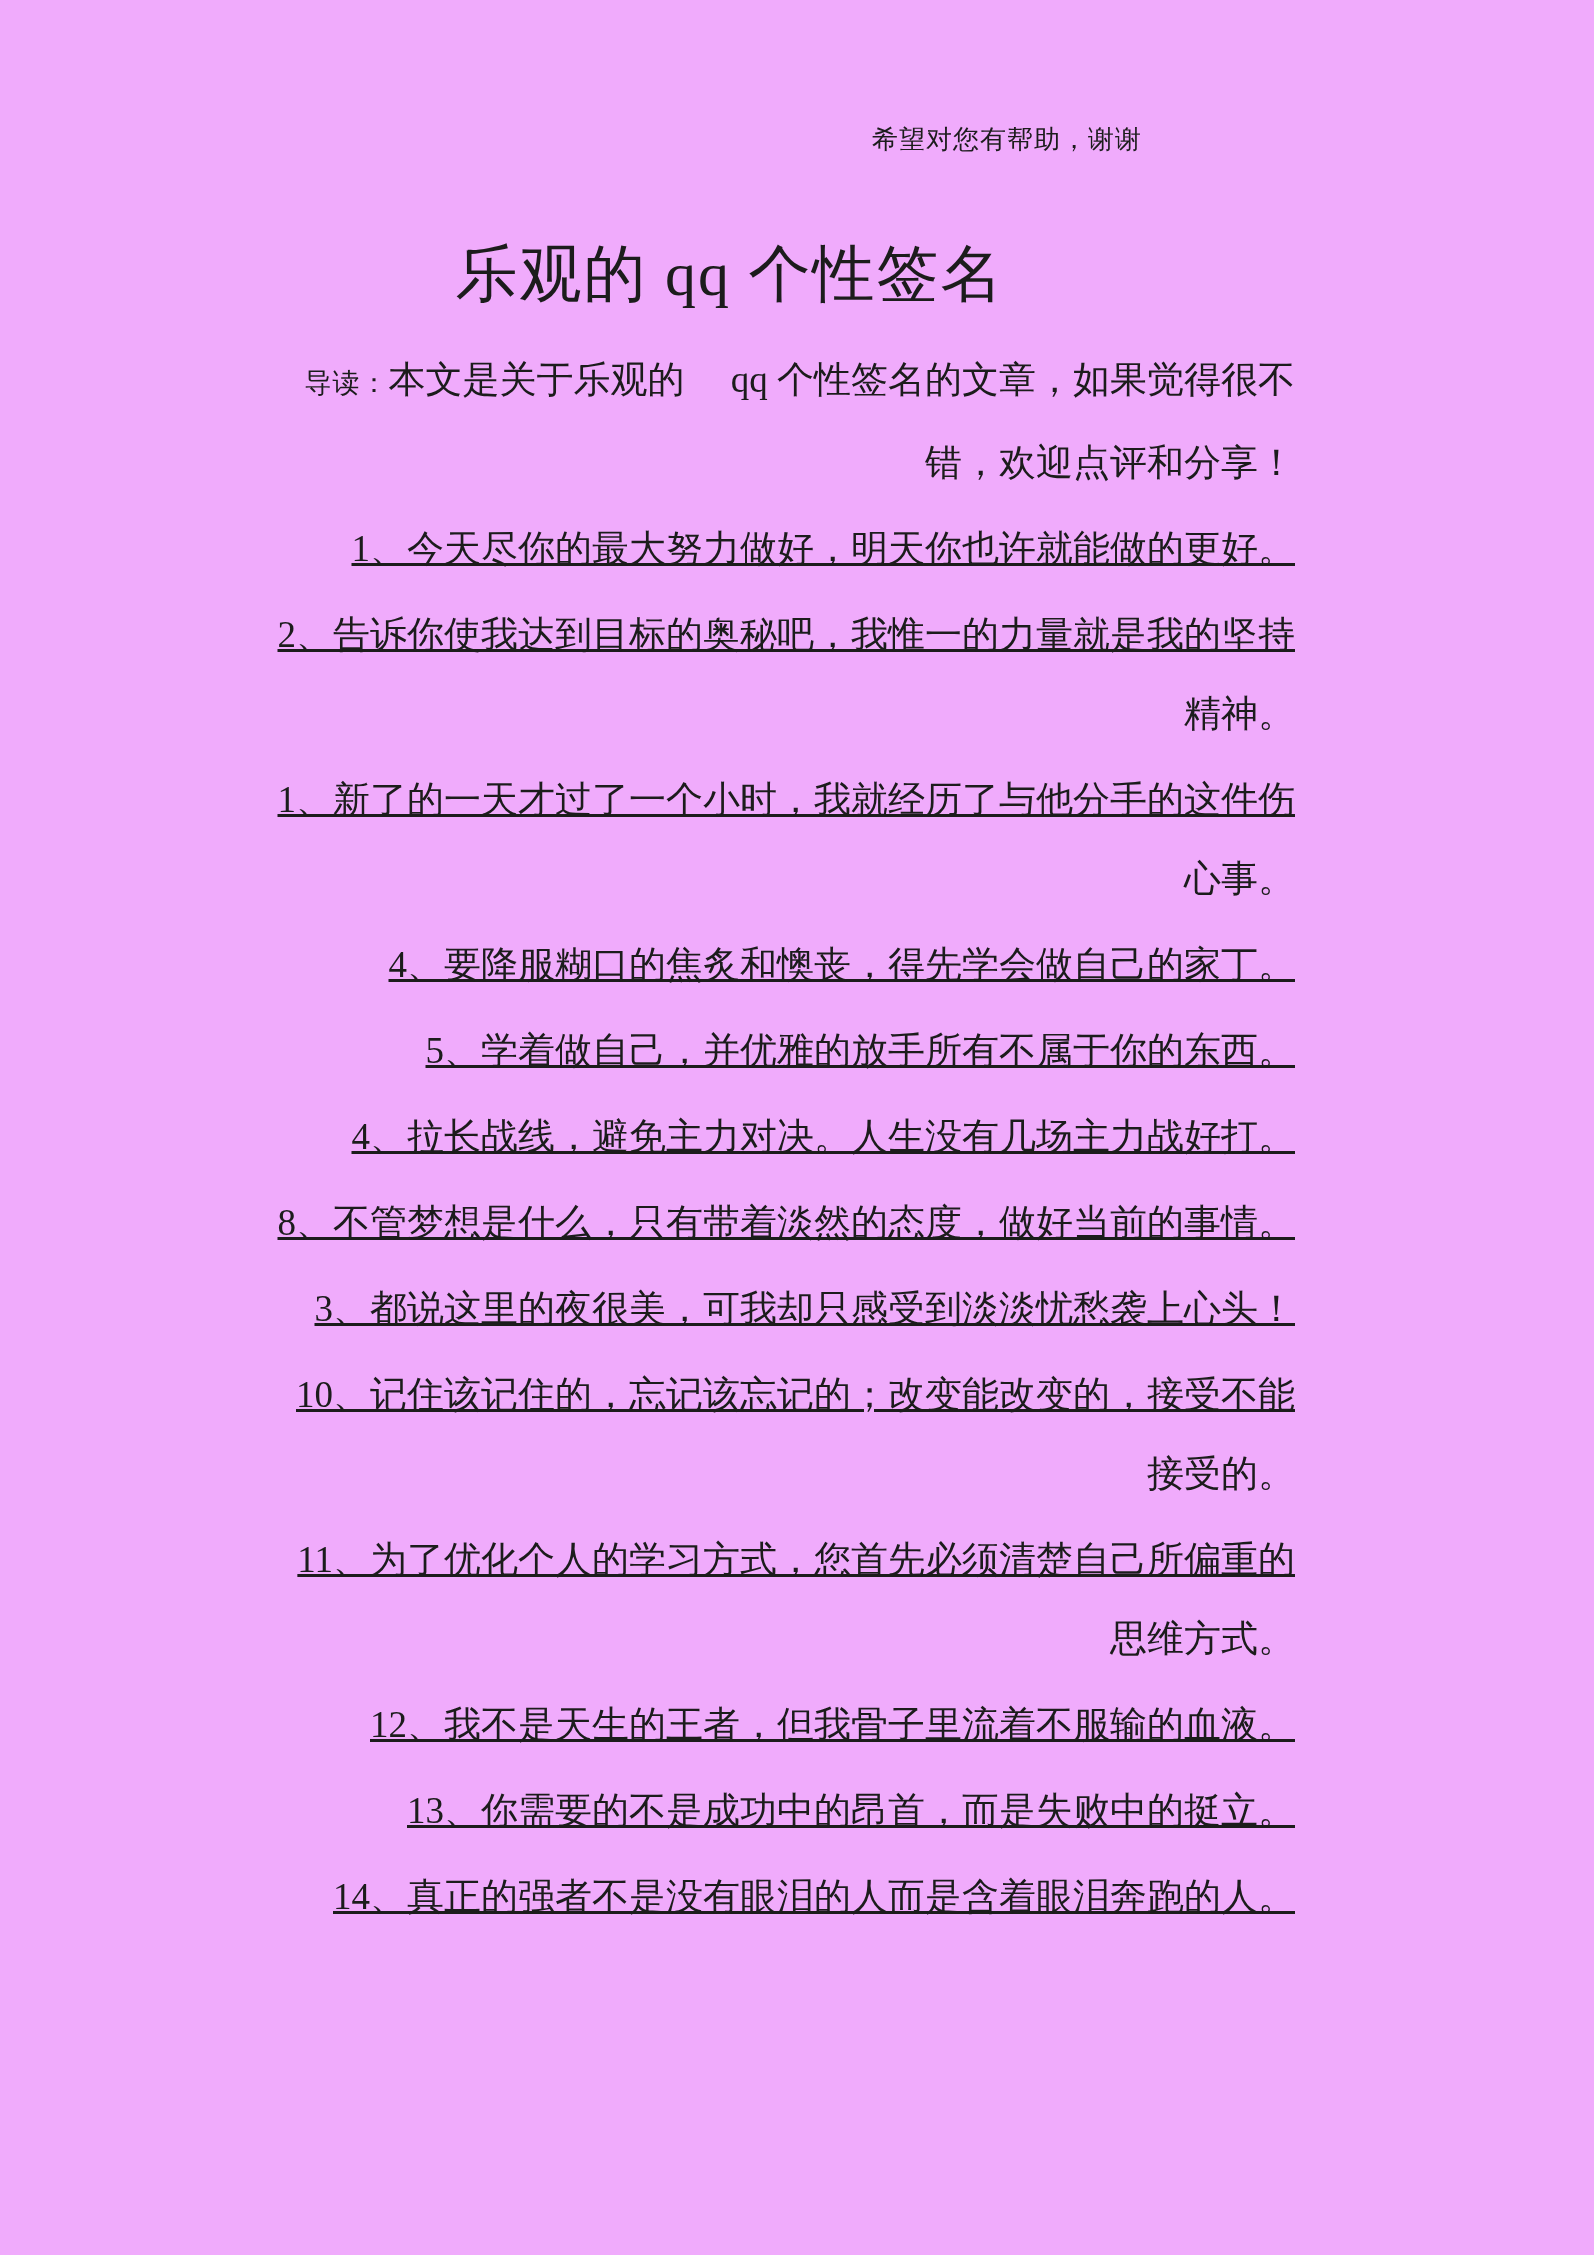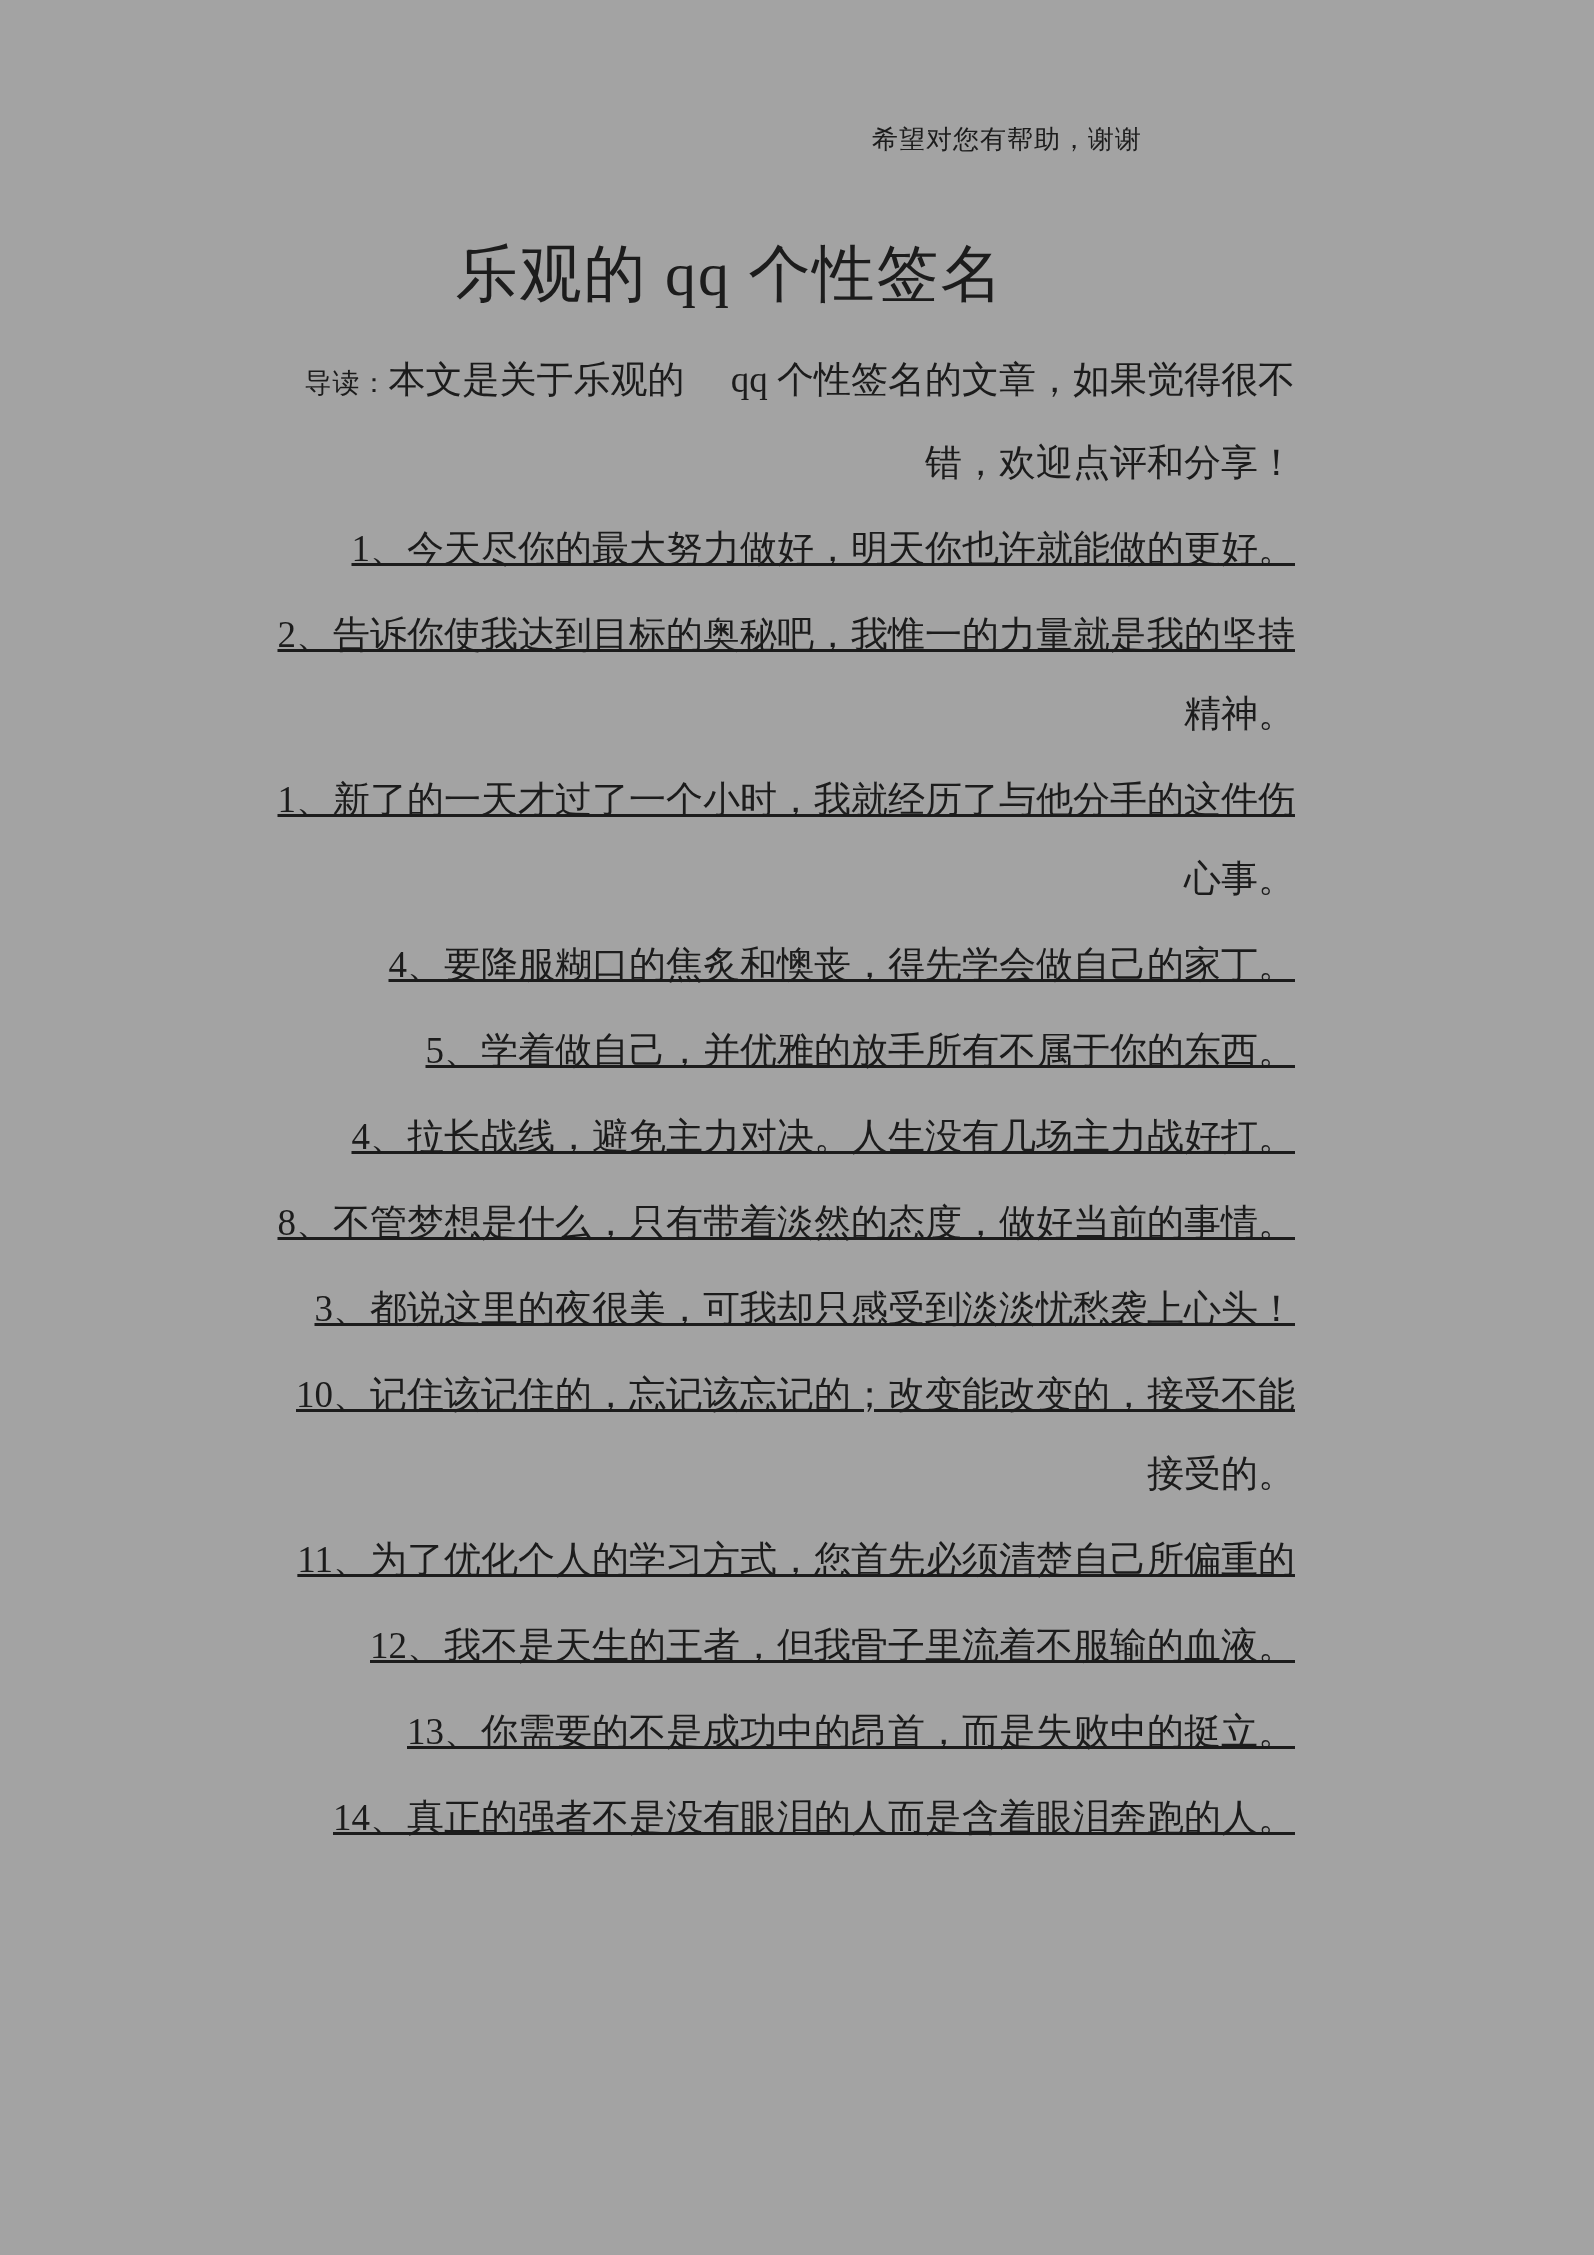--- a/index.html
+++ b/index.html
@@ -11,21 +11,21 @@
     width: 1594px;
     height: 2255px;
     position: relative;
     font-family: "Liberation Serif", "DejaVu Serif", serif;
     color: #1c1c1c;
     overflow: hidden;
   }
   .page {
     position: absolute;
     inset: 0;
-    background: #a3a3a3;
+    background: #f0abfc;
   }
   .header-note {
     position: absolute;
     top: 122px;
     left: 872px;
     font-size: 26px;
     letter-spacing: 1px;
     white-space: nowrap;
   }
   .content {
@@ -108,20 +108,21 @@
         </div>
         <div class="paragraph">
           <div class="line first-item">3、都说这里的夜很美，可我却只感受到淡淡忧愁袭上心头！</div>
         </div>
         <div class="paragraph">
           <div class="line first-item">10、记住该记住的，忘记该忘记的；改变能改变的，接受不能</div>
           <div class="line">接受的。</div>
         </div>
         <div class="paragraph">
           <div class="line first-item">11、为了优化个人的学习方式，您首先必须清楚自己所偏重的</div>
+          <div class="line">思维方式。</div>
         </div>
         <div class="paragraph">
           <div class="line first-item">12、我不是天生的王者，但我骨子里流着不服输的血液。</div>
         </div>
         <div class="paragraph">
           <div class="line first-item">13、你需要的不是成功中的昂首，而是失败中的挺立。</div>
         </div>
         <div class="paragraph">
           <div class="line first-item">14、真正的强者不是没有眼泪的人而是含着眼泪奔跑的人。</div>
         </div>

